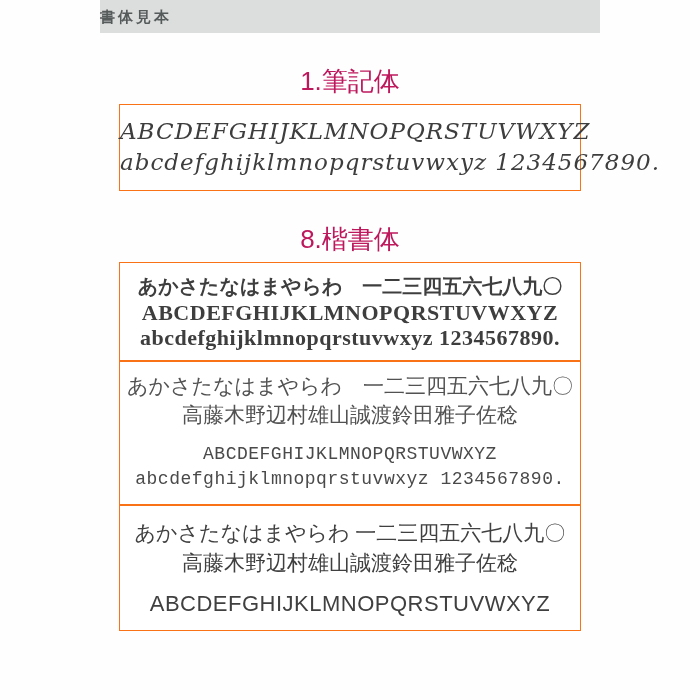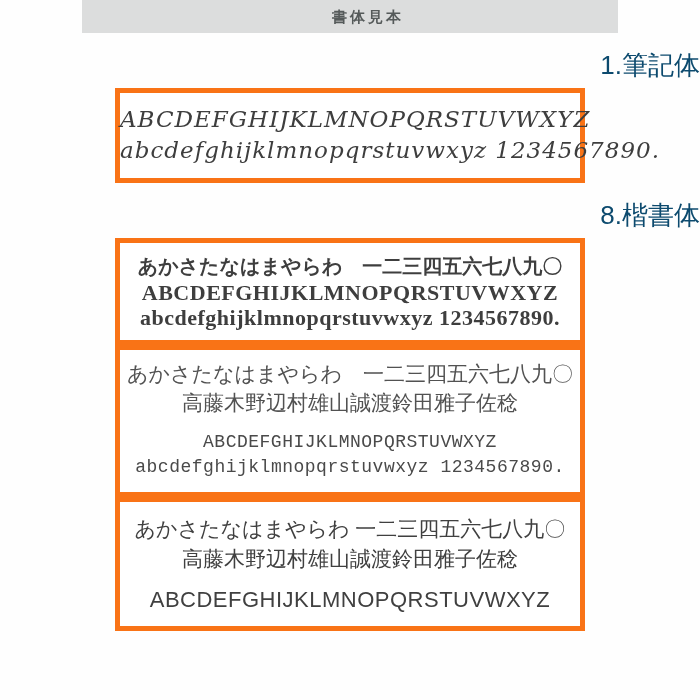--- a/index.html
+++ b/index.html
@@ -16,35 +16,34 @@
   }
   .header-bar {
     width: 500px;
     height: 33px;
     margin: 0 auto;
     background: #dcdddd;
     color: #555a5a;
     font-size: 15px;
     font-weight: bold;
     letter-spacing: 3px;
-    text-align: center;
+    text-align: left;
     line-height: 33px;
-    padding-left: 36px;
   }
   .section-title {
-    text-align: right;
+    text-align: center;
     font-size: 26px;
-    color: #0c4a6e;
-    margin: 15px 0 5px 0;
+    color: #be185d;
+    margin: 31px 0 5px 0;
     font-family: "Liberation Sans", sans-serif;
   }
   .sample-box {
     width: 460px;
     margin: 0 auto;
-    border: 5px solid #f97316;
+    border: 1px solid #f97316;
     background: #fff;
     text-align: center;
   }
   
   .box-script {
     padding: 11px 0 12px 0;
   }
   .box-script .line {
     font-family: "DejaVu Serif", serif;
     font-style: italic;

